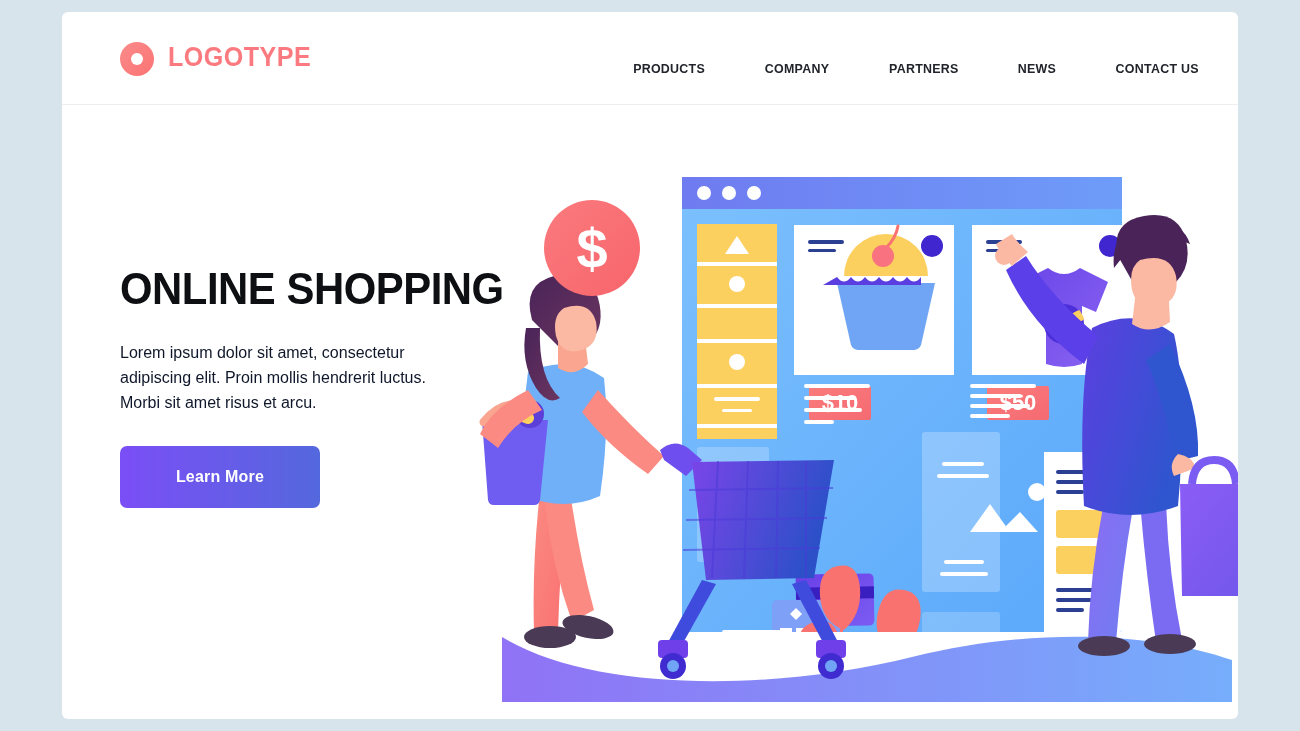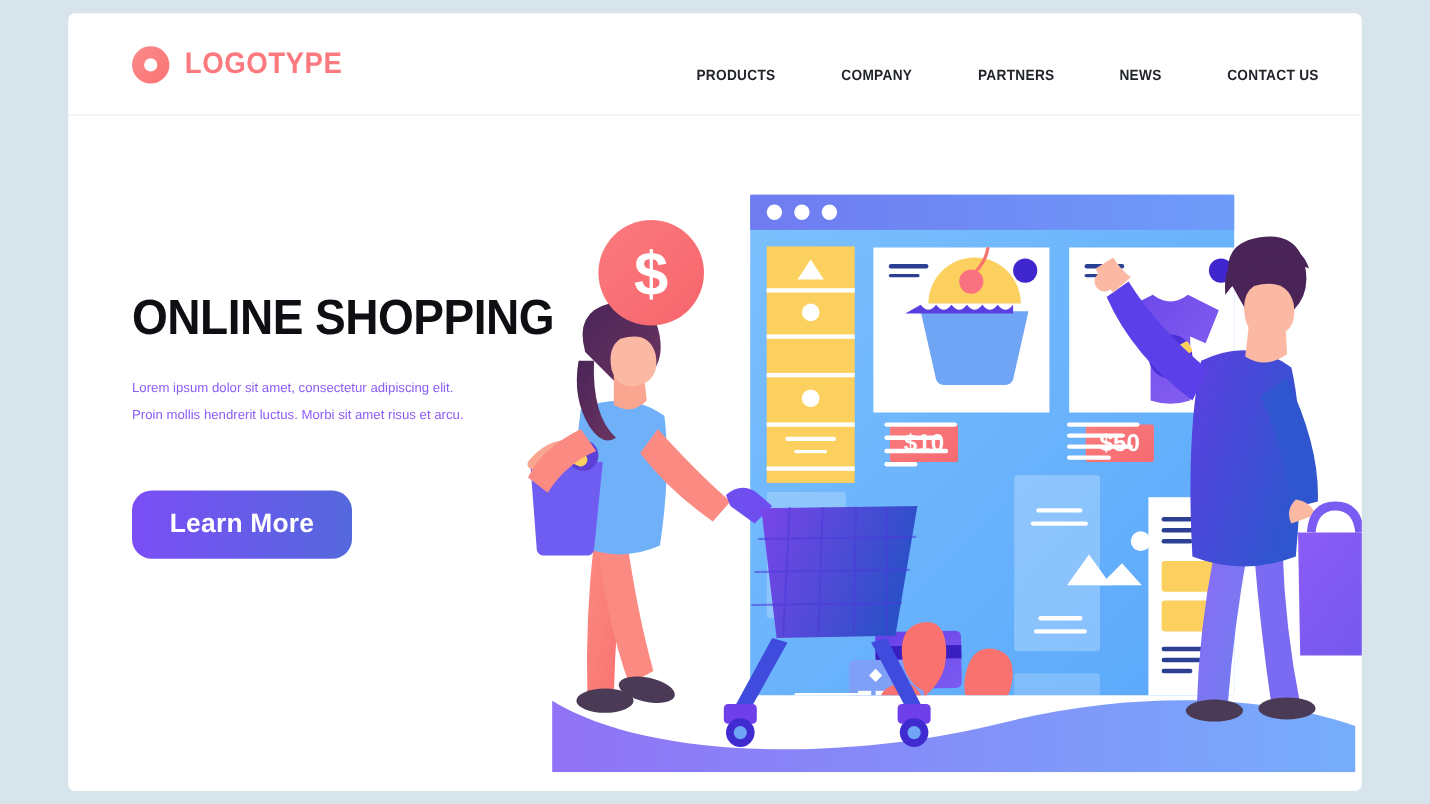--- a/index.html
+++ b/index.html
@@ -99,37 +99,37 @@
     line-height: 50px;
     font-weight: bold;
     color: #0d0f12;
     letter-spacing: -0.5px;
     transform: scaleX(0.93);
     transform-origin: left center;
     white-space: nowrap;
   }
   .hero-text {
     margin: 26px 0 0 0;
-    font-size: 12px;
+    font-size: 16px;
     line-height: 25px;
-    color: #8b5cf6;
+    color: #0f172a;
     width: 310px;
   }
   .cta-button {
     position: absolute;
     left: 58px;
     top: 434px;
     width: 200px;
     height: 62px;
     border: none;
-    border-radius: 18px;
+    border-radius: 7px;
     background: linear-gradient(90deg, #7b4ef6 0%, #5468dd 100%);
     color: #ffffff;
     font-family: "Liberation Sans", sans-serif;
-    font-size: 24px;
+    font-size: 16px;
     font-weight: bold;
     letter-spacing: 0.2px;
     cursor: pointer;
   }
   
   .illustration {
     position: absolute;
     left: 330px;
     top: 120px;
     width: 850px;

